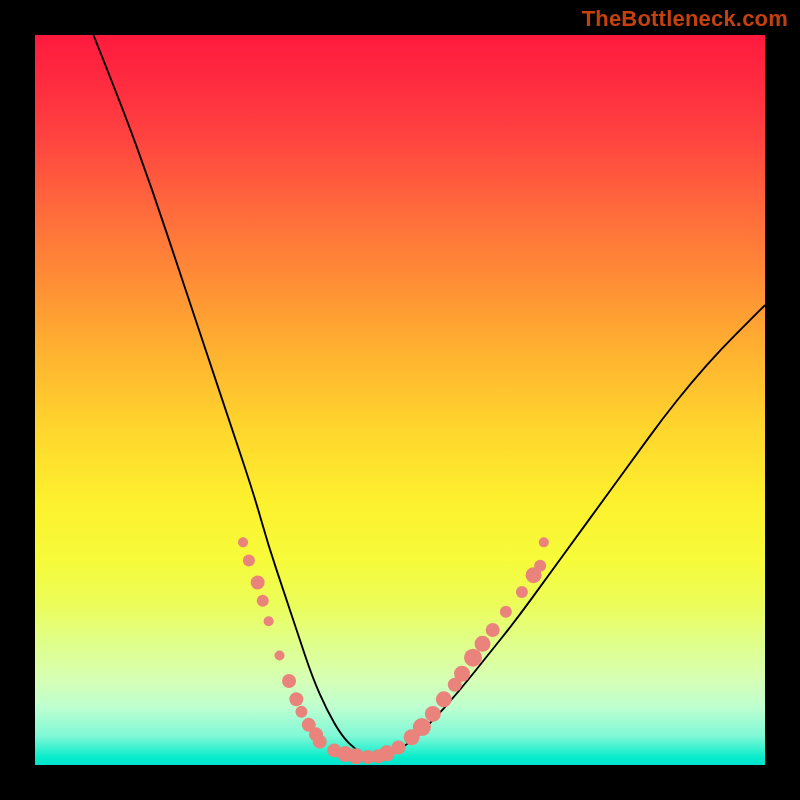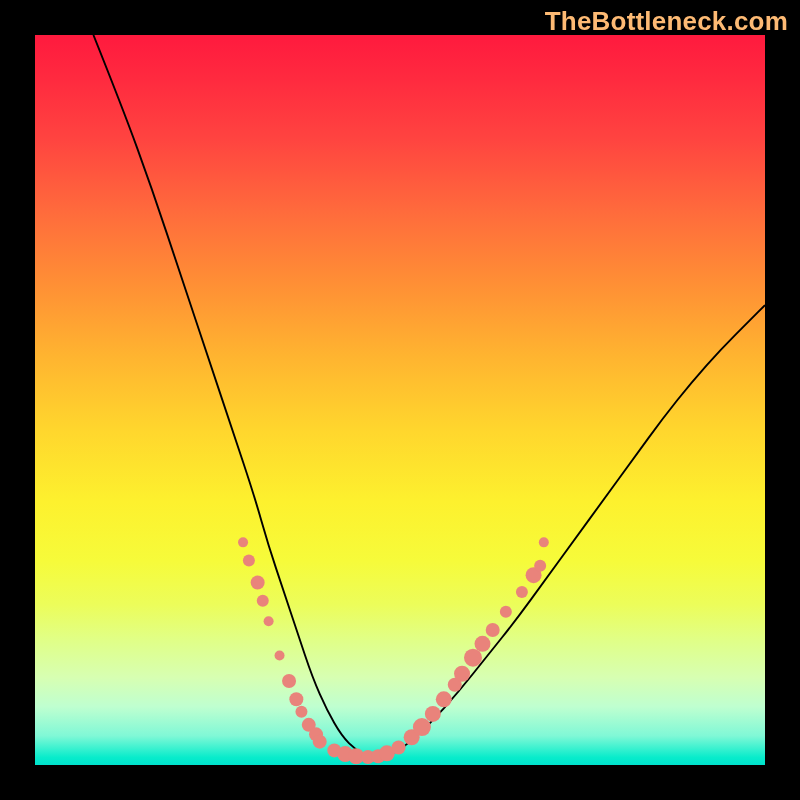--- a/index.html
+++ b/index.html
@@ -62,22 +62,22 @@
     fill: none;
   }
   svg.curve circle.dot {
     fill: #e9837b;
     stroke: none;
   }
   .watermark {
     position: absolute;
     top: 6px;
     right: 12px;
-    color: #fdba74;
-    font-size: 26px;
+    color: #c2410c;
+    font-size: 22px;
     font-weight: 600;
     letter-spacing: 0.2px;
     user-select: none;
   }
 </style>
 </head>
 <body>
 
 <div class="stage">
 

